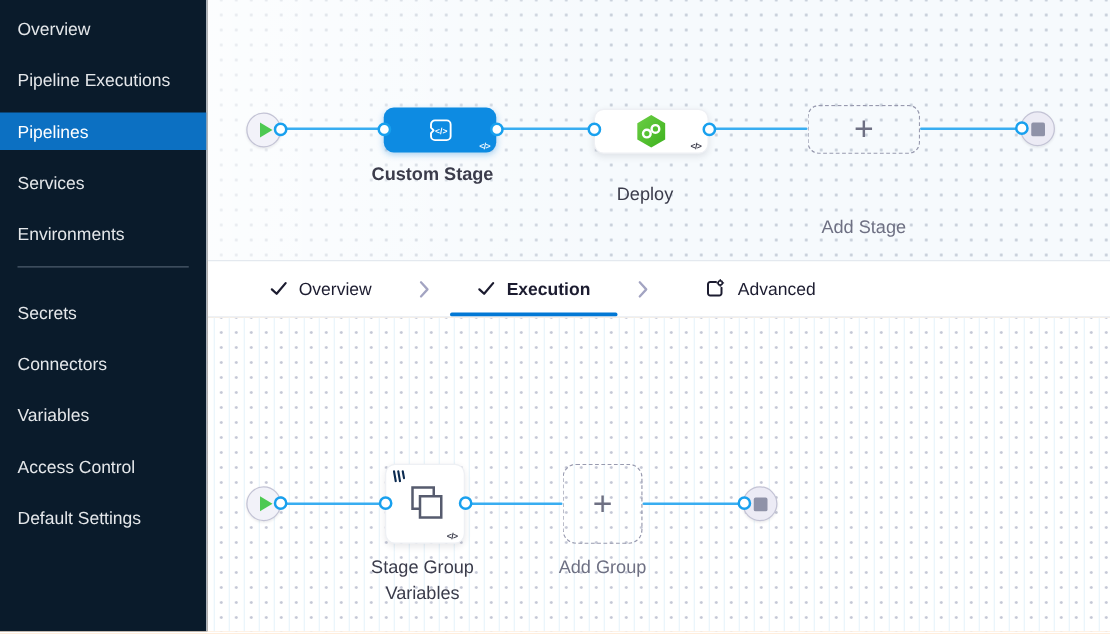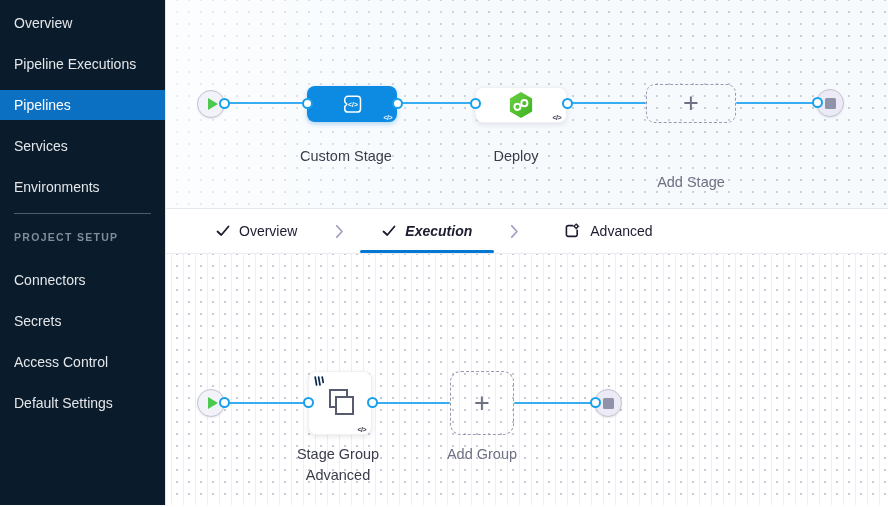--- a/index.html
+++ b/index.html
@@ -48,21 +48,21 @@
   
   .tabbar {
     position:absolute; left:166px; top:208px; width:722px; height:46px;
     background:#FFFFFF; border-top:1px solid #E4E9EF; border-bottom:1px solid #E9EDF2;
     display:flex; align-items:center; padding-left:28px; z-index:20;
   }
   .tab {
     position:relative; height:100%; display:flex; align-items:center; gap:9px;
     padding:0 22px; font-size:14px; color:#1C1C30; cursor:pointer; white-space:nowrap;
   }
-  .tab.active { font-weight:700;font-style:italic; }
+  .tab.active { font-weight:700; }
   .tab.active::after {
     content:""; position:absolute; left:0; right:0; bottom:0; height:3px;
     background:#0278D5; border-radius:2px;
   }
   .tab-advanced { padding:0 22px 0 28px; }
   .tab-sep { margin:0 16px; display:flex; align-items:center; }
 
   
   .pipe-line { position:absolute; height:2px; background:#38ADF1; border-radius:1px; z-index:1; }
   .port {
@@ -118,24 +118,24 @@
 
 <div class="app">
 
   <nav class="sidebar">
     <div class="side-item">Overview</div>
     <div class="side-item">Pipeline Executions</div>
     <div class="side-item active">Pipelines</div>
     <div class="side-item">Services</div>
     <div class="side-item">Environments</div>
     <hr class="side-divider">
-    <div class="side-section-title">PROJECT SETUP</div>
     <div class="side-group">
+      <div class="side-item">Secrets</div>
       <div class="side-item">Connectors</div>
-      <div class="side-item">Secrets</div>
+      <div class="side-item">Variables</div>
       <div class="side-item">Access Control</div>
       <div class="side-item">Default Settings</div>
     </div>
   </nav>
 
   <div class="canvas-top">
 
     <div class="pipe-line" style="left:45px; top:102px; width:96px;"></div>
     <div class="pipe-line" style="left:231px; top:102px; width:78px;"></div>
     <div class="pipe-line" style="left:401px; top:102px; width:79px;"></div>
@@ -176,21 +176,21 @@
 
     <div class="add-node" style="left:480px; top:84px; width:90px; height:39px;">
       <span class="plus-glyph">+</span>
     </div>
 
     <div class="port" style="left:646px; top:97px;"></div>
     <div class="round-node" style="left:650px; top:89px; background:#ECEBF5;">
       <div class="stop-sq"></div>
     </div>
 
-    <div class="node-label" style="left:120px; top:146px; width:120px;">Custom Stage</div>
+    <div class="node-label" style="left:120px; top:130px; width:120px;font-weight:bold;">Custom Stage</div>
     <div class="node-label" style="left:290px; top:146px; width:120px;">Deploy</div>
     <div class="node-label muted" style="left:465px; top:144px; width:120px;margin-top:28px;">Add Stage</div>
   </div>
 
   <div class="tabbar">
     <div class="tab">
       <svg width="14" height="12" viewBox="0 0 14 12" fill="none">
         <path d="M1.5 6.5 L5.3 10 L12.5 1.5" stroke="#1C1C30" stroke-width="1.8" stroke-linecap="round" stroke-linejoin="round"></path>
       </svg>
       <span>Overview</span>
@@ -247,17 +247,17 @@
 
     <div class="add-node" style="left:284px; top:117px; width:64px; height:64px; border-radius:11px;">
       <span class="plus-glyph">+</span>
     </div>
 
     <div class="port" style="left:424px; top:143px;"></div>
     <div class="round-node" style="left:428px; top:135px; background:#ECEBF5;">
       <div class="stop-sq"></div>
     </div>
 
-    <div class="node-label" style="left:116px; top:190px; width:112px;">Stage Group Advanced</div>
+    <div class="node-label" style="left:116px; top:190px; width:112px;">Stage Group Variables</div>
     <div class="node-label muted" style="left:256px; top:190px; width:120px;">Add Group</div>
   </div>
 
 </div>
 
 </body></html>

